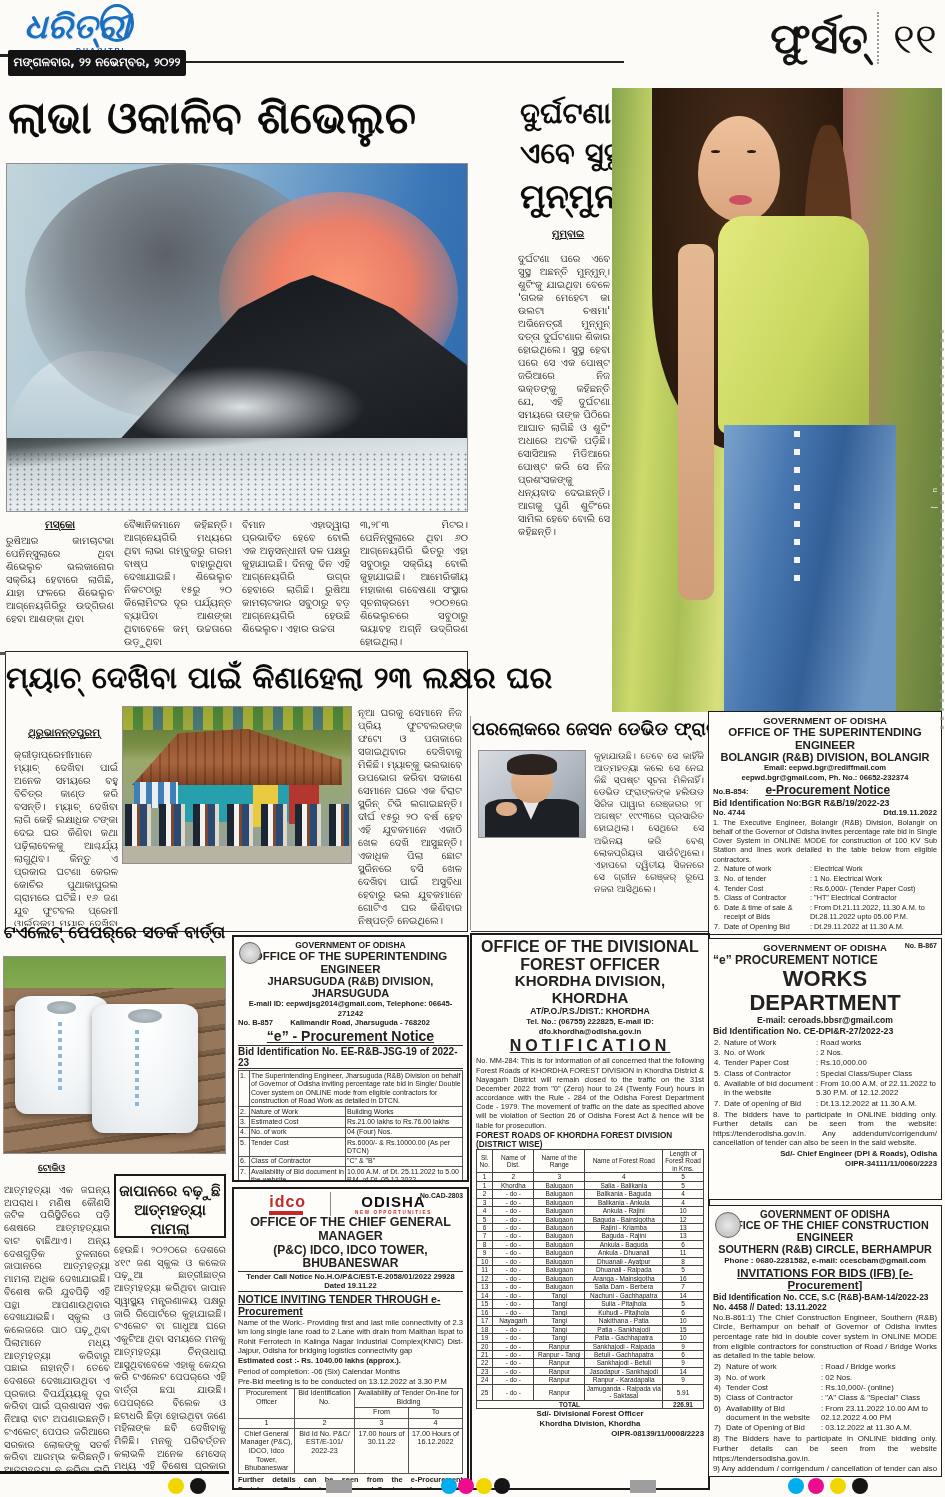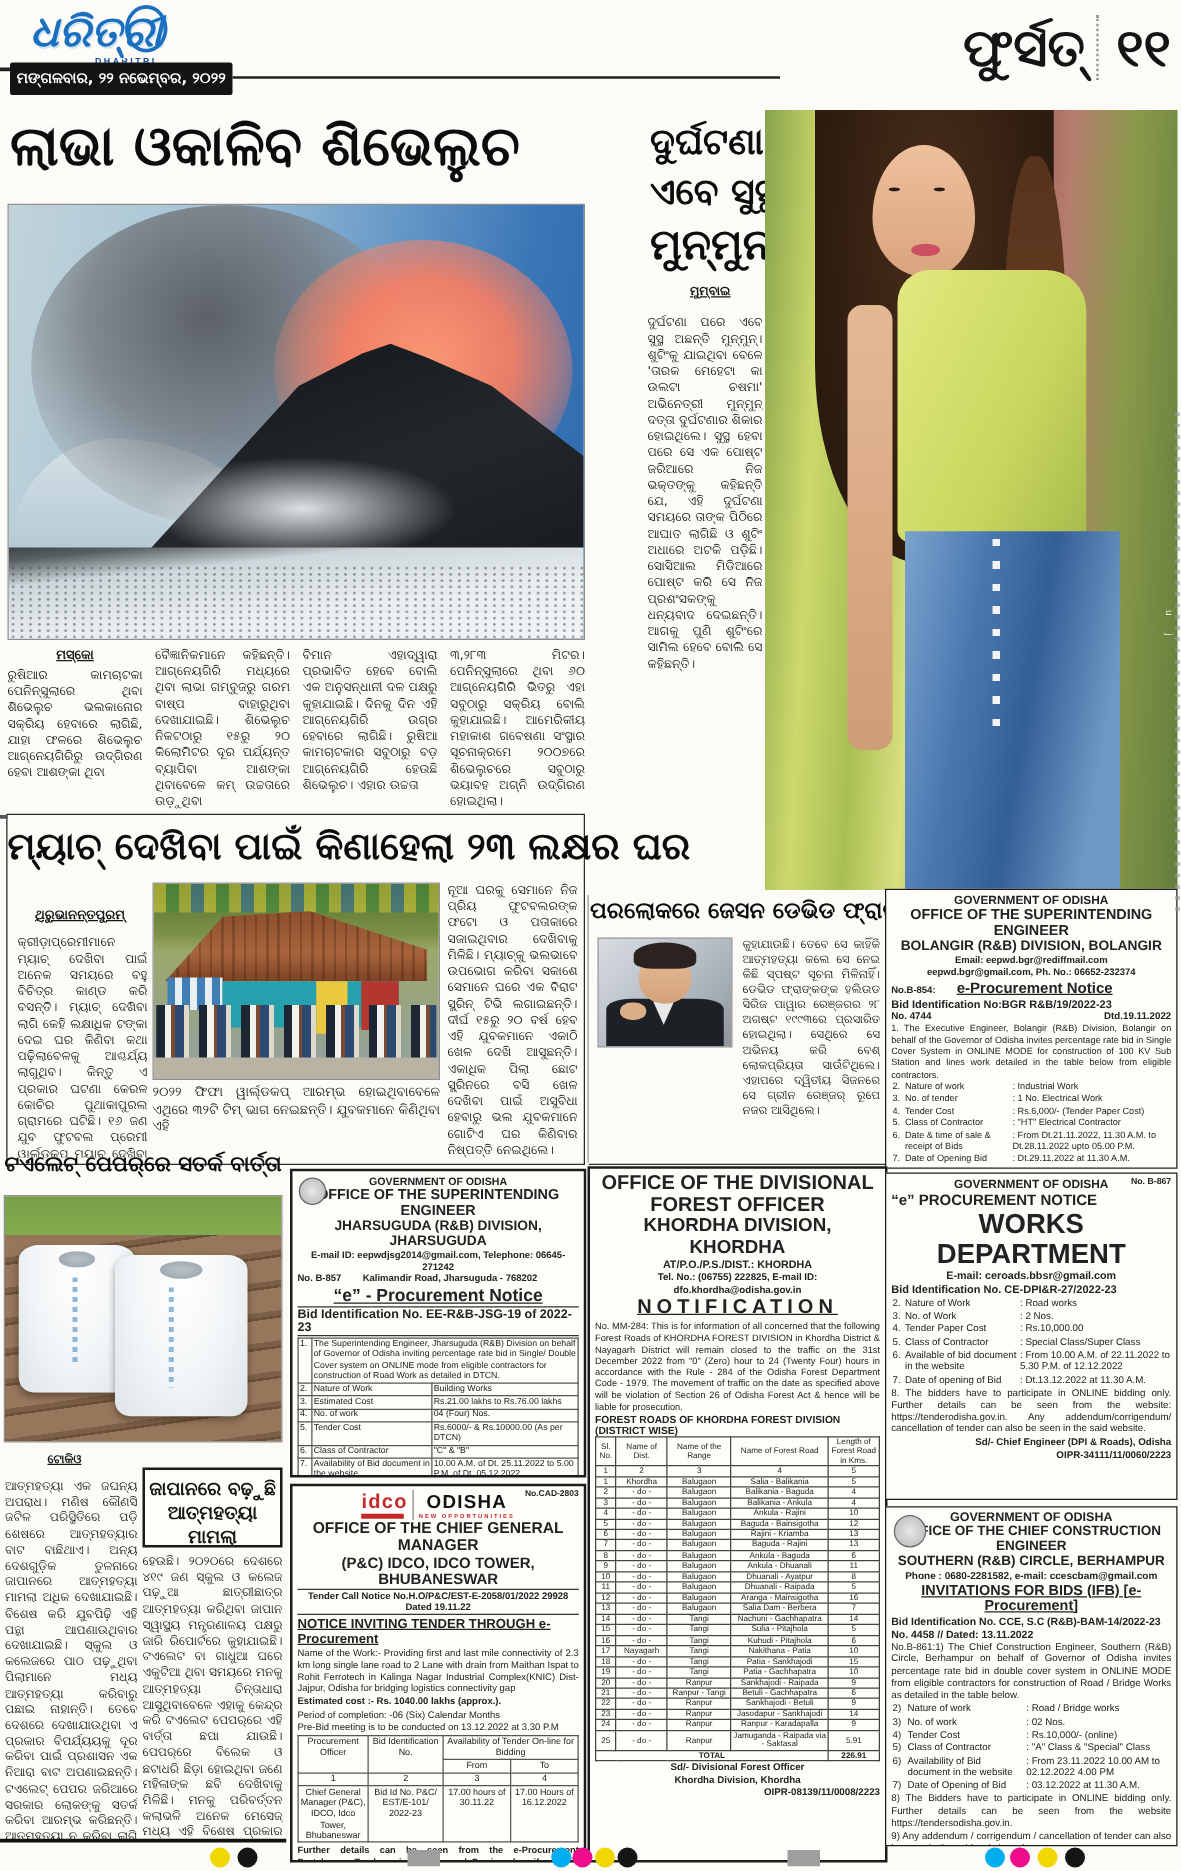--- a/index.html
+++ b/index.html
@@ -11,21 +11,21 @@
 .body-text{font-size:10px;line-height:1.3;text-align:justify;color:#1b1b1b}
 .dateline{display:block;text-align:center;font-weight:700;text-decoration:underline;font-size:10.5px;margin-bottom:2px}
 .headline{font-weight:700;color:#0c0c0c;white-space:nowrap}
 
 .logo-odia{font-size:34px;font-weight:700;color:#1a6fbf;font-style:italic;text-shadow:1px 1px 0 #cfe2f3}
 .logo-circle{position:absolute;right:-4px;top:-2px;width:34px;height:38px;border:3px solid #1a6fbf;border-radius:50%}
 .logo-sub{font-size:7px;font-weight:700;letter-spacing:2px;color:#0d47a1;font-family:"Liberation Sans",sans-serif;margin-left:52px}
 .date-box{background:#141414;color:#fff;font-size:12px;font-weight:700;text-align:center;line-height:25px;border-radius:2px}
 .head-rule{height:2px;background:#222}
 .section-name{font-size:42px;font-weight:700;text-align:right}
-.page-number{font-size:42px;font-weight:700}
+.page-number{font-size:42px;font-weight:400}
 .head-divider{border-left:2px dotted #9a9a9a}
 
 .photo{position:absolute;overflow:hidden;border:1px solid #8f8f8f;background:#dfe3e6}
 .photo>div{position:absolute}
 .photo-volcano{background:linear-gradient(100deg,#c2d4da 0%,#a6c4d6 30%,#6b9cc9 58%,#3a76b6 82%,#2f6aad 100%)}
 .vv-hills{left:0;bottom:19%;width:46%;height:27%;background:linear-gradient(#d6e2e8,#b4c8d2);border-radius:40% 60% 0 0/100% 100% 0 0}
 .vv-smoke{left:4%;top:0;width:68%;height:74%;background:radial-gradient(ellipse at 45% 35%,rgba(88,92,97,.95) 0%,rgba(118,124,130,.82) 40%,rgba(145,152,158,.45) 62%,rgba(160,166,172,0) 80%);border-radius:50%}
 .vv-lava{left:46%;top:8%;width:52%;height:60%;background:radial-gradient(ellipse at 52% 45%,rgba(255,150,112,.97) 0%,rgba(252,126,96,.9) 38%,rgba(250,130,100,.5) 60%,rgba(250,130,100,0) 78%);border-radius:50%}
 .vv-mountain{left:20%;bottom:14%;width:80%;height:54%;background:linear-gradient(160deg,#101316,#24282d 55%,#17191d);clip-path:polygon(0 100%,38% 18%,52% 4%,58% 0,66% 6%,80% 18%,100% 48%,100% 100%)}
 .vv-steam{left:24%;bottom:18%;width:54%;height:24%;background:radial-gradient(ellipse,rgba(236,241,244,.92),rgba(236,241,244,0) 70%)}
@@ -158,21 +158,20 @@
       <div class="hh-flags"></div>
       <div class="hh-roof"></div>
       <div class="hh-tiles"></div>
       <div class="hh-awning"></div>
       <div class="hh-wall"></div>
       <div class="hh-door"></div>
       <div class="hh-red"></div>
       <div class="hh-people"></div>
       <div class="hh-ground"></div>
     </div>
-    <div class="abs body-text odia" style="left:116px;top:216px;width:230px;height:58px;overflow:hidden;font-size:10.5px">୨୦୨୨ ଫିଫା ୱାର୍ଲ୍ଡକପ୍ ଆରମ୍ଭ ହୋଇଥିବାବେଳେ ଏଥିରେ ୩୨ଟି ଟିମ୍ ଭାଗ ନେଇଛନ୍ତି। ଯୁବକମାନେ କିଣିଥିବା ଏହି</div>
     <div class="abs body-text odia" style="left:352px;top:54px;width:104px;height:222px;overflow:hidden">ନୂଆ ଘରକୁ ସେମାନେ ନିଜ ପ୍ରିୟ ଫୁଟବଲରଙ୍କ ଫଟୋ ଓ ପତାକାରେ ସଜାଇଥିବାର ଦେଖିବାକୁ ମିଳିଛି। ମ୍ୟାଚ୍‌କୁ ଭଲଭାବେ ଉପଭୋଗ କରିବା ସକାଶେ ସେମାନେ ଘରେ ଏକ ବିରାଟ ସ୍କ୍ରିନ୍ ଟିଭି ଲଗାଇଛନ୍ତି। ଦୀର୍ଘ ୧୫ରୁ ୨୦ ବର୍ଷ ହେବ ଏହି ଯୁବକମାନେ ଏକାଠି ଖେଳ ଦେଖି ଆସୁଛନ୍ତି। ଏକାଧିକ ପିଲା ଛୋଟ ସ୍କ୍ରିନରେ ବସି ଖେଳ ଦେଖିବା ପାଇଁ ଅସୁବିଧା ହେବାରୁ ଭଲ ଯୁବକମାନେ ଗୋଟିଏ ଘର କିଣିବାର ନିଷ୍ପତ୍ତି ନେଇଥିଲେ।</div>
   </div>
 
   <div class="abs vrule" style="left:470px;top:716px;width:1px;height:214px"></div>
   <div class="abs" style="left:472px;top:714px;width:236px;height:218px;overflow:hidden">
     <h2 class="headline odia" style="font-size:18px;text-align:center;margin-top:4px;white-space:nowrap">ପରଲୋକରେ ଜେସନ ଡେଭିଡ ଫ୍ରାଙ୍କ</h2>
     <div class="photo photo-jason abs" style="left:6px;top:36px;width:108px;height:88px">
       <div class="jj-body"></div>
       <div class="jj-shirt"></div>
       <div class="jj-face"></div>
@@ -226,21 +225,21 @@
     <table class="n-items">
       <colgroup>
           <col style="width:10px">
           <col style="width:86px">
           <col>
         </colgroup>
       <tbody>
           <tr>
             <td>2.</td>
             <td>Nature of work</td>
-            <td>:  Industrial Work</td>
+            <td>:  Electrical Work</td>
           </tr>
           <tr>
             <td>3.</td>
             <td>No. of tender</td>
             <td>:  1 No. Electrical Work</td>
           </tr>
           <tr>
             <td>4.</td>
             <td>Tender Cost</td>
             <td>:  Rs.6,000/- (Tender Paper Cost)</td>
@@ -319,21 +318,21 @@
             <td>7.</td>
             <td>Availability of Bid document in the website</td>
             <td>10.00 A.M. of Dt. 25.11.2022 to 5.00 P.M. of Dt. 05.12.2022</td>
           </tr>
         </tbody>
     </table>
 
   </section>
 
   <section class="notice" style="left:232px;top:1187px;width:237px;height:303px">
-    <div style="display:flex;justify-content:center;align-items:center;gap:4px;position:relative">
+    <div style="display:flex;justify-content:center;align-items:center;gap:24px;position:relative">
       <span>
         <div class="idco-logo">idco</div>
         <div style="height:4px;background:#c62828;width:34px"></div>
       </span>
       <span style="border-left:1px solid #888;height:24px"></span>
       <span style="text-align:center">
         <div class="odisha-logo">ODISHA</div>
         <div class="logo-tag">NEW OPPORTUNITIES</div>
       </span>
       <span style="position:absolute;right:0;top:0;font-size:6.8px;font-weight:700">No.CAD-2803</span>

